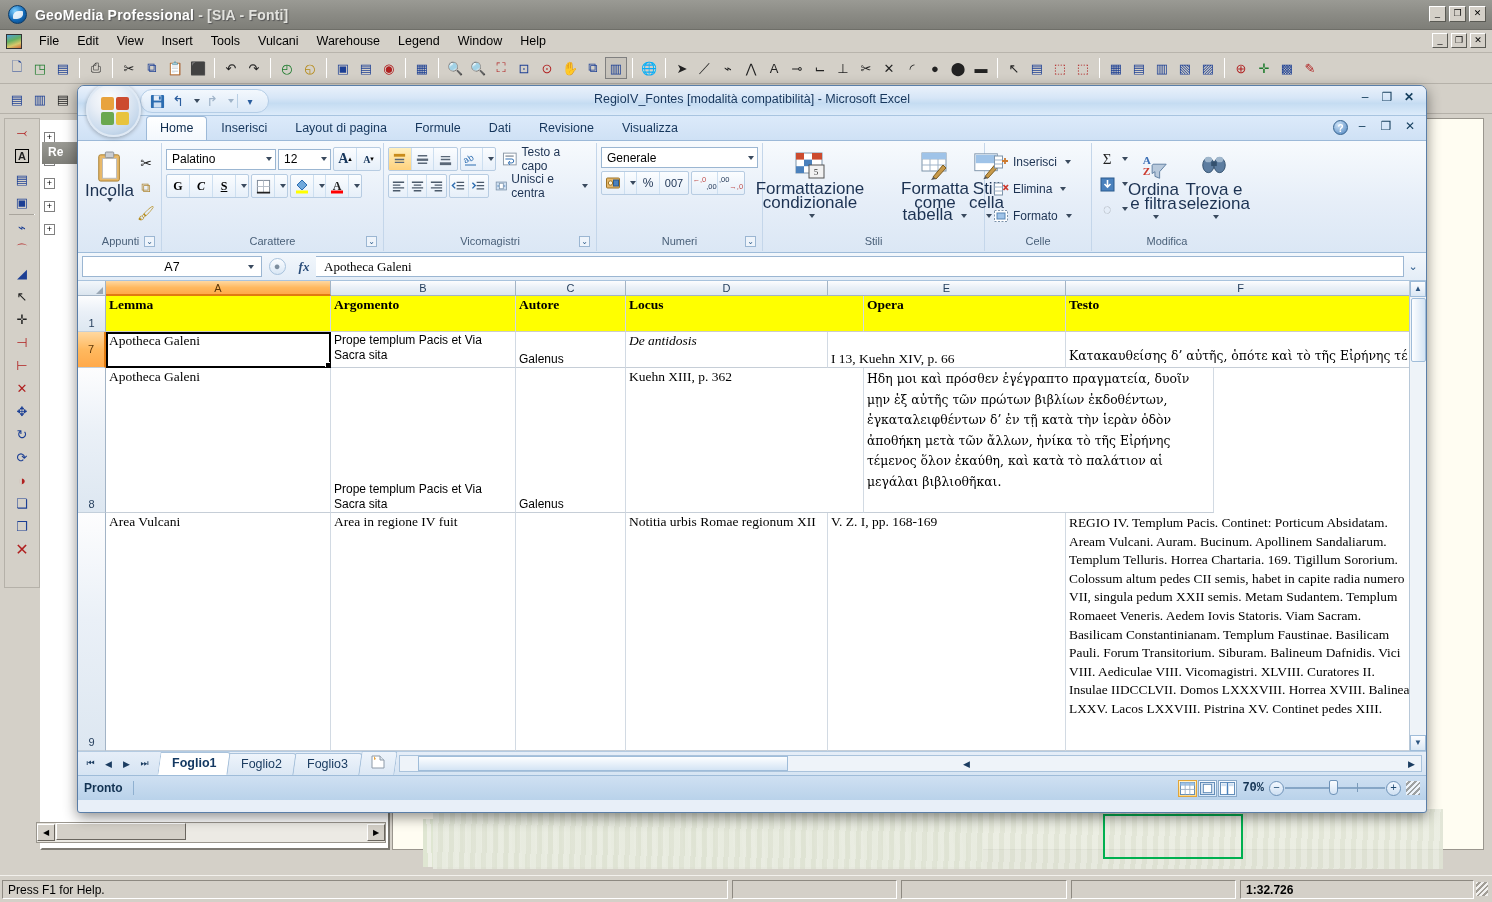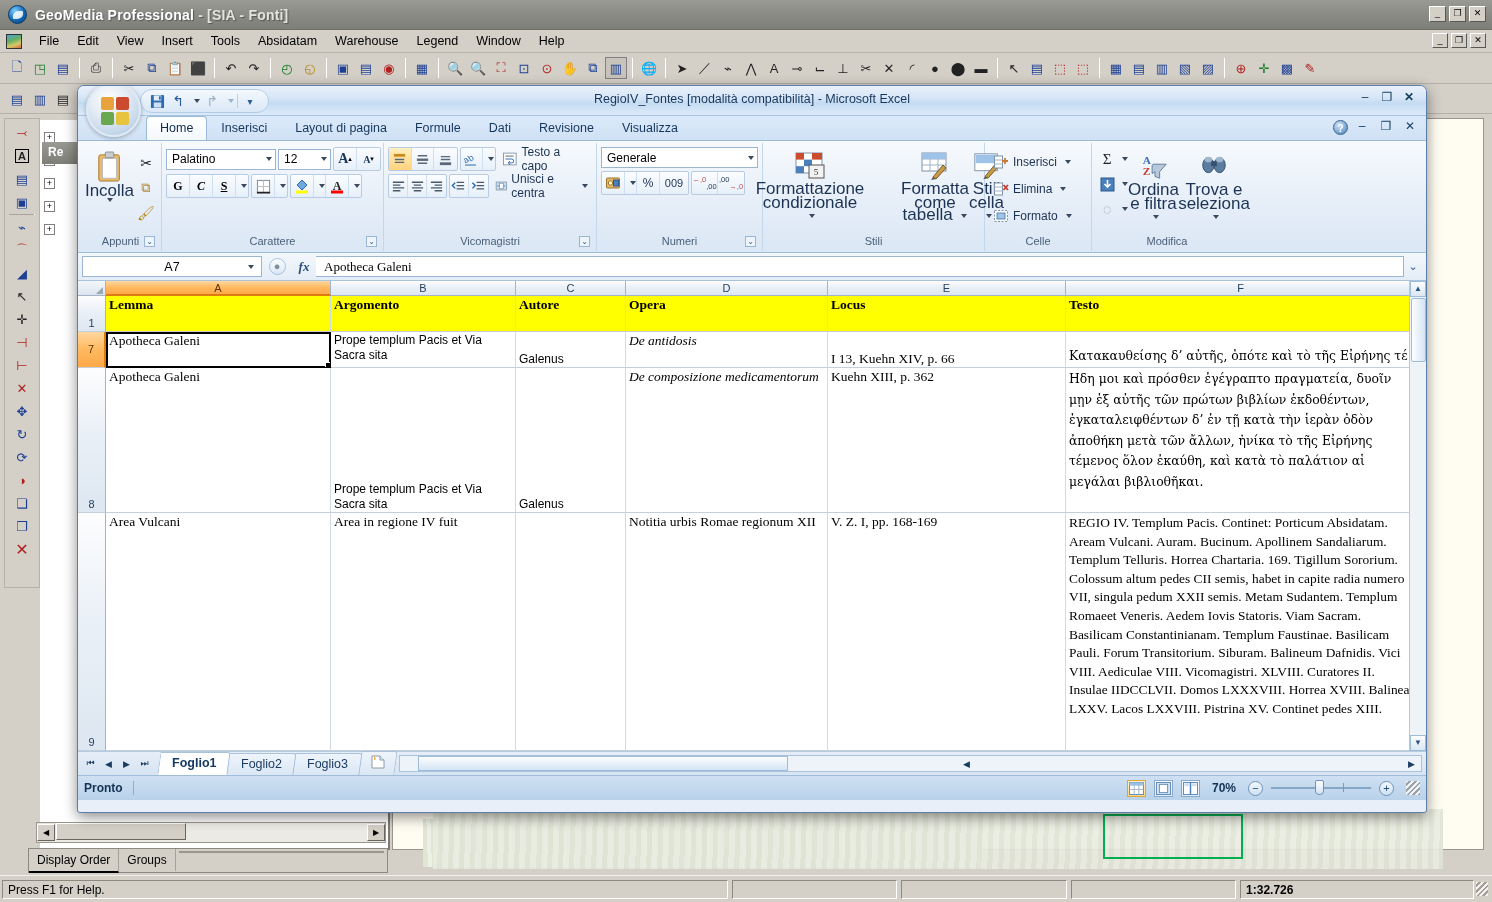--- a/index.html
+++ b/index.html
@@ -318,21 +318,21 @@
   .hscrollbar { flex:1; height:17px; margin:0 4px; background:#eef3f9;
      border:1px solid #aac3dc; display:flex; align-items:center;}
   .hs-thumb{ height:15px; width:370px; margin-left:18px;
      background:linear-gradient(to bottom,#fdfeff,#d4e4f4); border:1px solid #9fbcd9;}
 
   .xl-status {
     position:relative; height:25px; display:flex; align-items:center;
     background:linear-gradient(to bottom,#cfe0f2,#b9d2ea);
     border-top:1px solid #9fbcd9; padding:0 6px; font-size:12px; color:#123252;
   }
-  .zoomarea{ margin-left:auto; display:flex; align-items:center; gap:8px;}
+  .zoomarea{ margin-left:auto; display:flex; align-items:center; gap:1px;font-family:Liberation Mono, monospace;}
   .viewbtn{ width:19px;height:17px; border:1px solid #8aa9c8; background:linear-gradient(to bottom,#f6faff,#dcebfa);
      position:relative; cursor:pointer;}
   .viewbtn.on{ border-color:#e0a53a; background:linear-gradient(to bottom,#fff3cf,#ffd98a);}
   .zbtn{ width:15px;height:15px;border-radius:50%; border:1px solid #6f93b8;
      background:linear-gradient(to bottom,#f2f8ff,#cfe0f2); font-size:11px; line-height:13px; text-align:center; color:#204a72;}
   .ztrack{ width:100px;height:2px;background:#86a6c6; position:relative;}
   .zthumb{ position:absolute; left:44px; top:-7px; width:9px;height:15px;
      background:linear-gradient(to bottom,#fbfdff,#d3e3f4); border:1px solid #6f93b8; border-radius:2px 2px 4px 4px;}
   .ztick{ position:absolute; left:72px; top:-4px; width:1px;height:9px; background:#7b9bbb;}
 </style>
@@ -356,21 +356,21 @@
       </div>
     </div>
 
     <div class="gm-menubar">
       <div class="appicon"></div>
       <div class="gm-menu-item">File</div>
       <div class="gm-menu-item">Edit</div>
       <div class="gm-menu-item">View</div>
       <div class="gm-menu-item">Insert</div>
       <div class="gm-menu-item">Tools</div>
-      <div class="gm-menu-item">Absidatam</div>
+      <div class="gm-menu-item">Vulcani</div>
       <div class="gm-menu-item">Warehouse</div>
       <div class="gm-menu-item">Legend</div>
       <div class="gm-menu-item">Window</div>
       <div class="gm-menu-item">Help</div>
       <div class="gm-mdibtns">
         <div class="win-btn">_</div>
         <div class="win-btn">❐</div>
         <div class="win-btn">✕</div>
       </div>
     </div>
@@ -646,25 +646,20 @@
     </div>
 
     <div class="gm-hscroll">
       <div class="sb-arrow">◀</div>
       <div class="sb-track">
           <div class="sb-thumb"></div>
         </div>
       <div class="sb-arrow">▶</div>
     </div>
 
-    <div class="gm-bottom-tabs">
-      <div class="gm-tab active">Display Order</div>
-      <div class="gm-tab">Groups</div>
-      <div class="gm-tab-blank"></div>
-    </div>
 
     <div class="gm-statusbar">
       <div class="sbpane" style="width:818px;">Press F1 for Help.</div>
       <div class="sbpane" style="width:185px;"></div>
       <div class="sbpane" style="width:185px;"></div>
       <div class="sbpane" style="width:185px;"></div>
       <div class="sbpane" style="width:262px;font-weight:bold;">1:32.726</div>
       <div class="sb-grip"></div>
     </div>
   </div>
@@ -957,21 +952,21 @@
                     <rect x="8.5" y="5" width="5" height="6" fill="#4a81bd" stroke="#2b5b8e"></rect>
                   </svg>
               </div>
               <div class="tbtn" style="width:12px;">
                   <span class="caret"></span>
                 </div>
               <div class="tbtn">
                   <span style="font-size:12px;color:#1c3252;">%</span>
                 </div>
               <div class="tbtn" style="width:28px;">
-                  <span style="font-size:11px;color:#1c3252;">009</span>
+                  <span style="font-size:11px;color:#1c3252;">007</span>
                 </div>
             </div>
             <div class="grp-box">
               <div class="tbtn" style="width:26px;">
                 <span style="font-size:9px;color:#1c3252;"><sup style="color:#c0504d;">←,0</sup><sub>,00</sub></span>
               </div>
               <div class="tbtn" style="width:26px;">
                 <span style="font-size:9px;color:#1c3252;"><sup>,00</sup><sub style="color:#c0504d;">→,0</sub></span>
               </div>
             </div>
@@ -1151,43 +1146,42 @@
         <div class="colhdr" style="width:202px;">D</div>
         <div class="colhdr" style="width:238px;">E</div>
         <div class="colhdr" style="width:350px;">F</div>
       </div>
 
       <div class="gridrow">
         <div class="rowhdr" style="height:36px;">1</div>
         <div class="cell hdr" style="width:225px;height:36px;">Lemma</div>
         <div class="cell hdr" style="width:185px;height:36px;">Argomento</div>
         <div class="cell hdr" style="width:110px;height:36px;">Autore</div>
+        <div class="cell hdr" style="width:238px;height:36px;">Locus</div>
         <div class="cell hdr" style="width:202px;height:36px;">Opera</div>
-        <div class="cell hdr" style="width:238px;height:36px;">Locus</div>
         <div class="cell hdr" style="width:350px;height:36px;">Testo</div>
       </div>
 
       <div class="gridrow">
         <div class="rowhdr sel" style="height:36px;align-items:center;">7</div>
         <div class="cell active" style="width:225px;height:36px;">Apotheca Galeni</div>
         <div class="cell small" style="width:185px;height:36px;white-space:pre-line;">Prope templum Pacis et Via
 Sacra sita</div>
         <div class="cell small bottom" style="width:110px;height:36px;">Galenus</div>
         <div class="cell italic" style="width:202px;height:36px;">De antidosis</div>
         <div class="cell" style="width:238px;height:36px;display:flex;align-items:flex-end;">I 13, Kuehn XIV, p. 66</div>
         <div class="cell greek" style="width:350px;height:36px;display:flex;align-items:flex-end;">Κατακαυθείσης δ’ αὐτῆς, ὁπότε καὶ τὸ τῆς Εἰρήνης τέ</div>
       </div>
 
       <div class="gridrow">
         <div class="rowhdr" style="height:145px;">8</div>
         <div class="cell" style="width:225px;height:145px;">Apotheca Galeni</div>
         <div class="cell small" style="width:185px;height:145px;white-space:pre-line;display:flex;align-items:flex-end;">Prope templum Pacis et Via
 Sacra sita</div>
         <div class="cell small bottom" style="width:110px;height:145px;">Galenus</div>
-        <div class="cell italic" style="width:202px;height:145px;white-space:nowrap;">De composizione medicamentorum</div>
         <div class="cell" style="width:238px;height:145px;">Kuehn XIII, p. 362</div>
         <div class="cell greek" style="width:350px;height:145px;white-space:pre-line;">἟Ηδη μοι καὶ πρόσθεν ἐγέγραπτο πραγματεία, δυοῖν
 μῃν ἐξ αὐτῆς τῶν πρώτων βιβλίων ἐκδοθέντων,
 ἐγκαταλειφθέντων δ’ ἐν τῇ κατὰ τὴν ἱερὰν ὁδὸν
 ἀποθήκη μετὰ τῶν ἄλλων, ἡνίκα τὸ τῆς Εἰρήνης
 τέμενος ὅλον ἐκαύθη, καὶ κατὰ τὸ παλάτιον αἱ
 μεγάλαι βιβλιοθῆκαι.</div>
       </div>
 
       <div class="gridrow">

